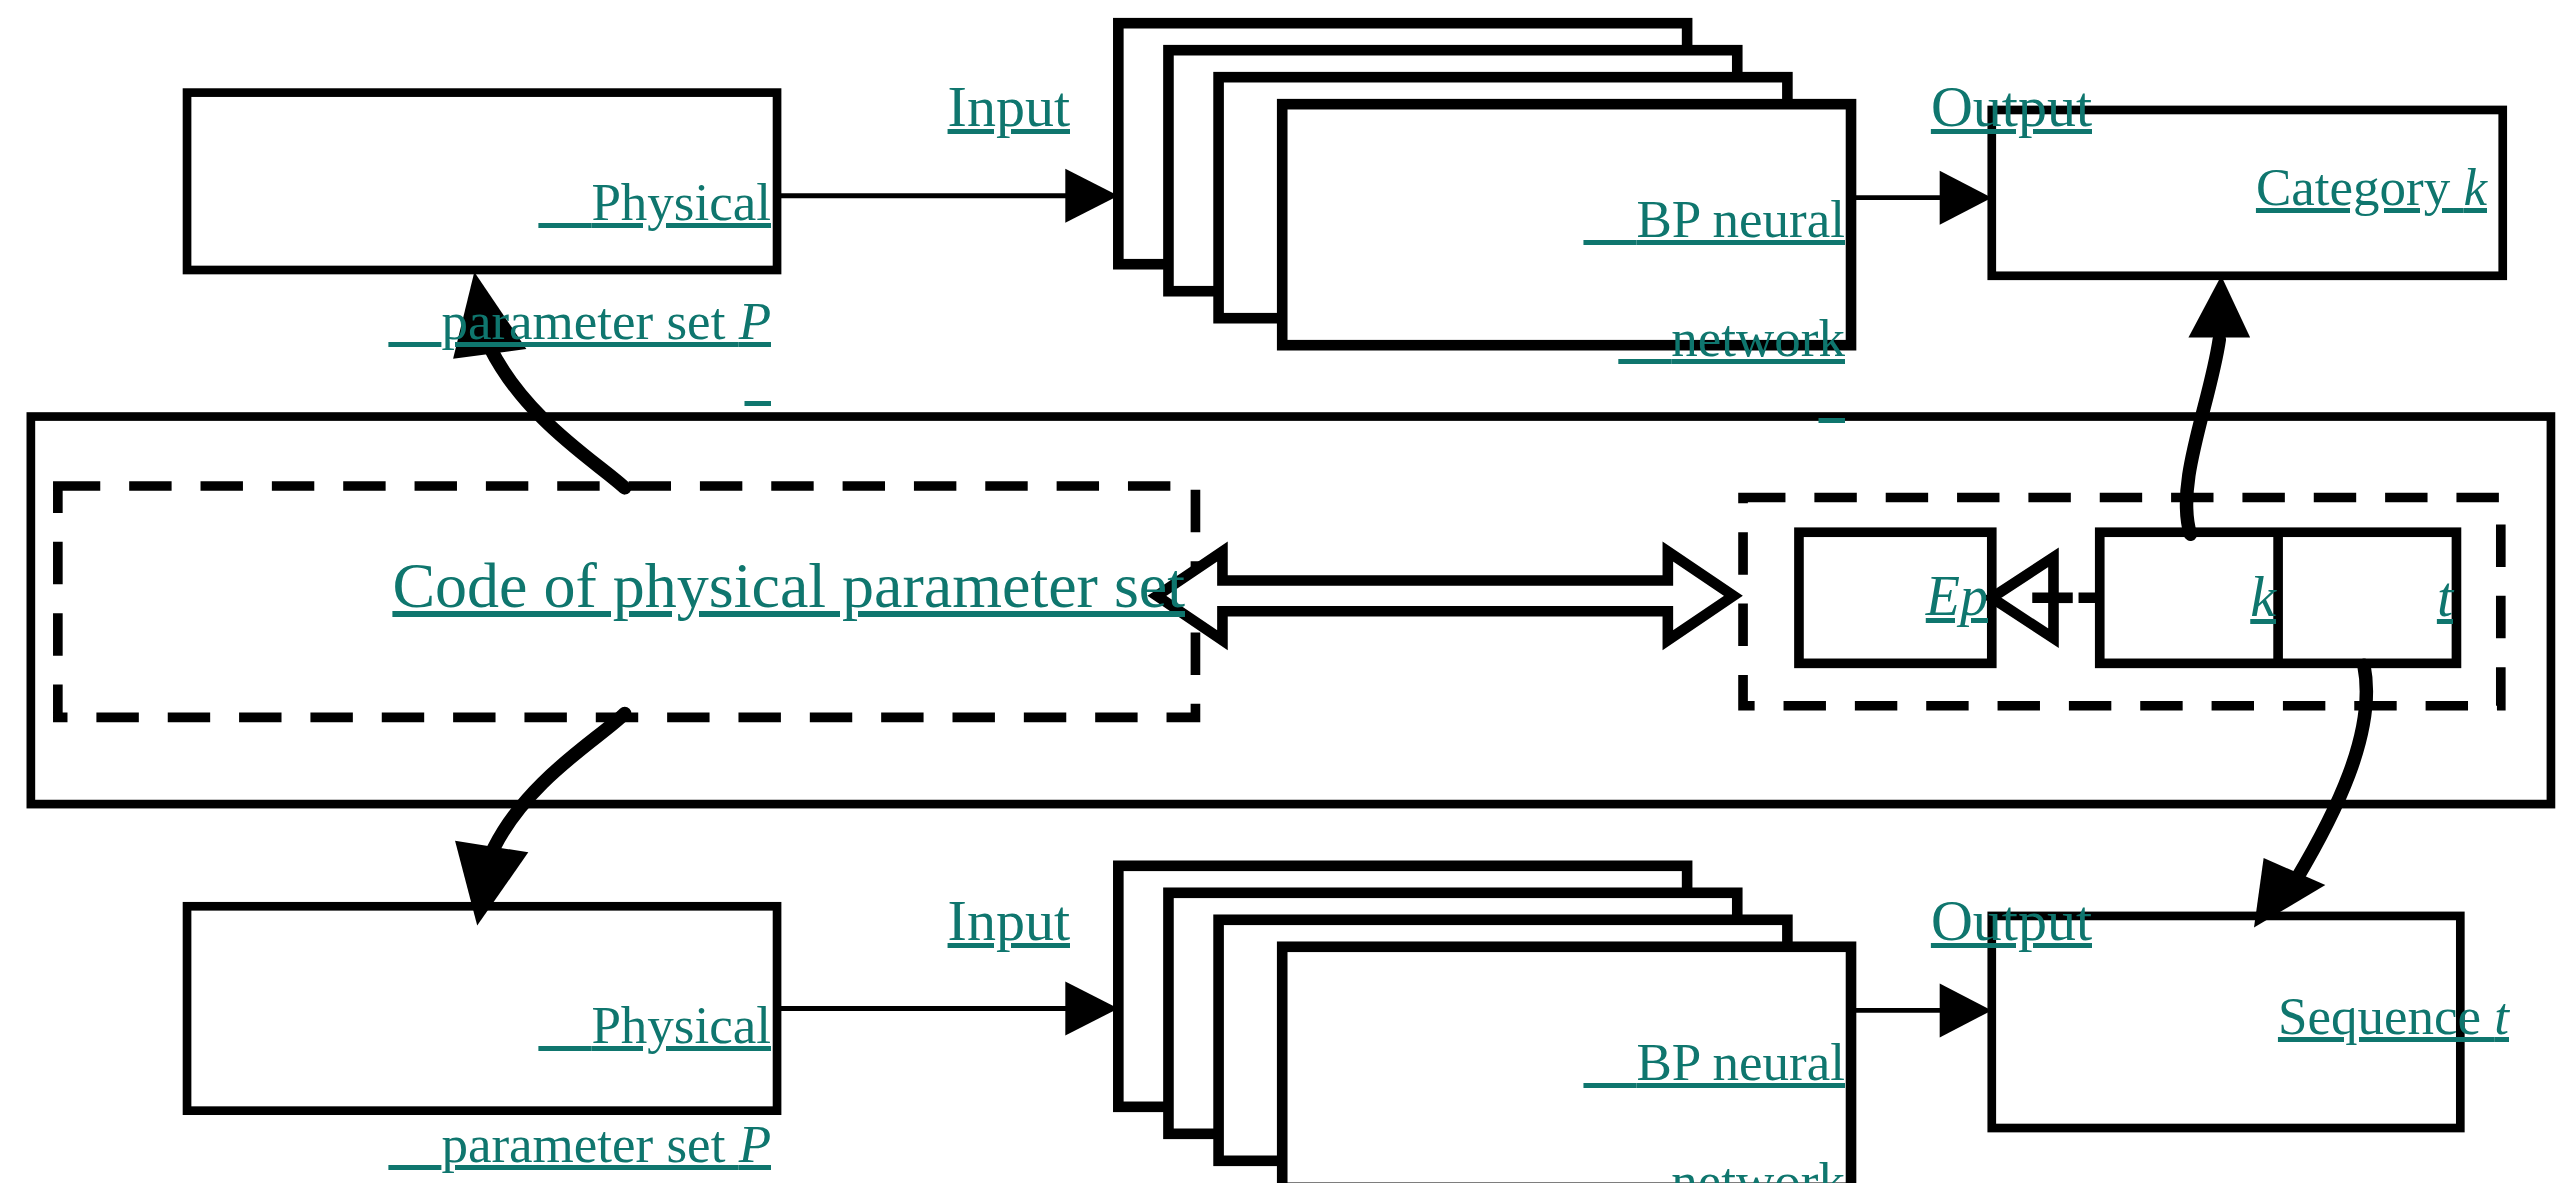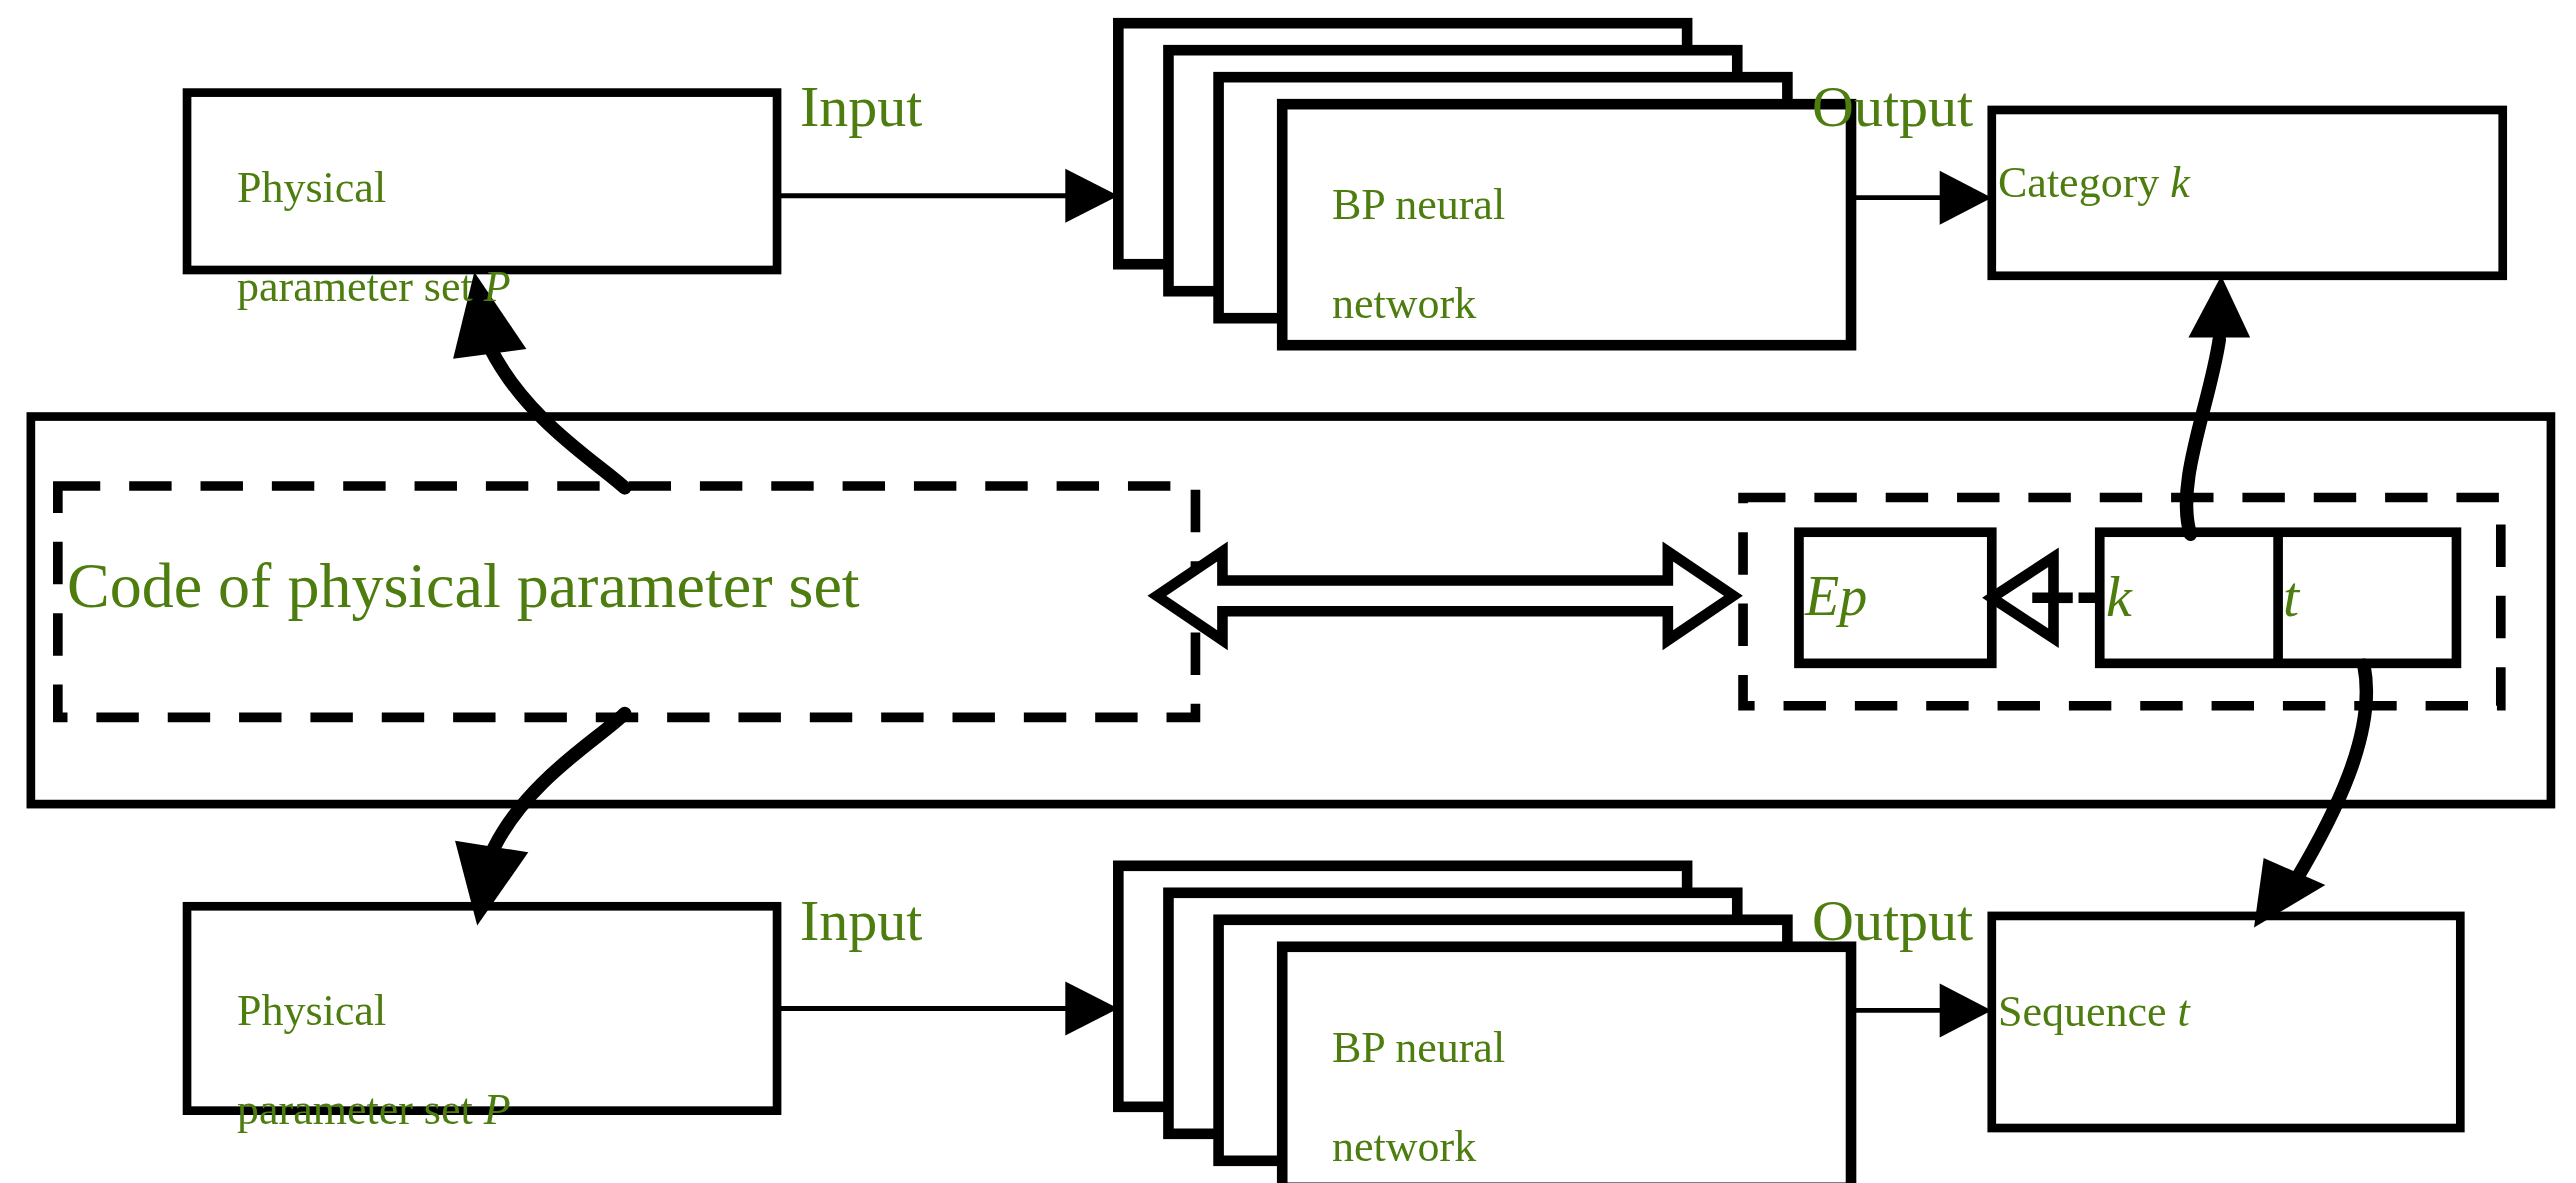--- a/index.html
+++ b/index.html
@@ -1,23 +1,23 @@
 <!DOCTYPE html>
 <html><head>
 <meta charset="utf-8">
 <style>
   html,body{margin:0;padding:0;background:#ffffff;}
   body{width:2576px;height:1184px;overflow:hidden;
        font-family:"Liberation Serif","DejaVu Serif",serif;}
   #stage{position:relative;width:2576px;height:1184px;background:#fff;}
   svg#diagram{position:absolute;left:0;top:0;width:2576px;height:1184px;}
-  .lbl{position:absolute;color:#4d7c0f;text-align:left;line-height:1.12;
+  .lbl{position:absolute;color:#0f766e;text-align:right;line-height:1.12;
        font-family:"Liberation Serif","DejaVu Serif",serif;
-       white-space:pre;pointer-events:none;}
-  .box-lbl{font-size:44px;}
+       white-space:pre;pointer-events:none;text-decoration:underline;}
+  .box-lbl{font-size:53px;}
   .edge-lbl{font-size:58px;}
   .sample-lbl{font-size:60px;}
   .code-lbl{font-size:64px;}
   .kt-lbl{font-size:58px;font-style:italic;}
   .ep-lbl{font-size:56px;font-style:italic;}
   i.v{font-style:italic;}
 </style>
 </head>
 <body>
 

